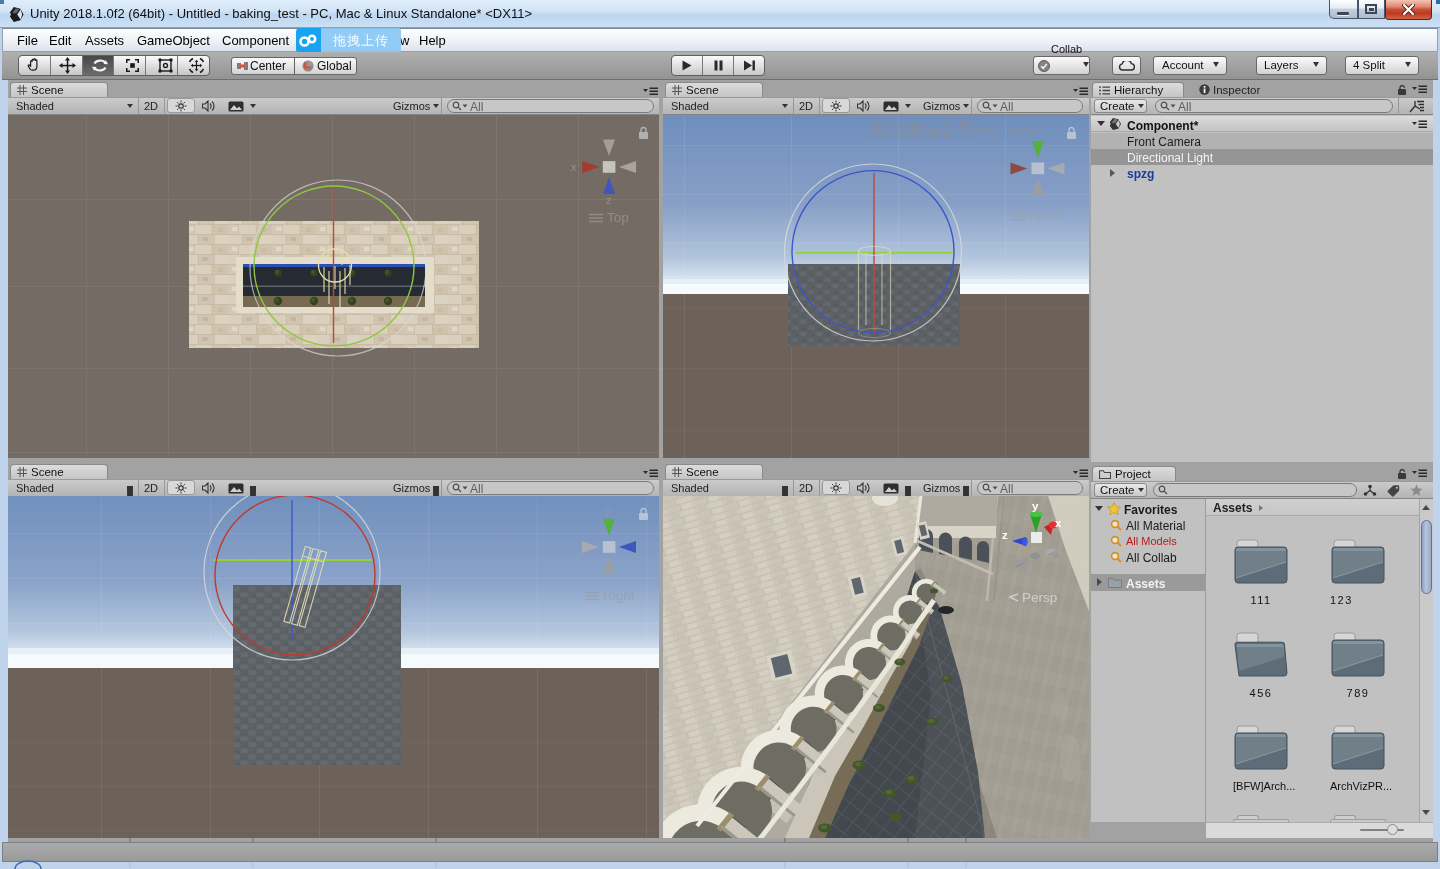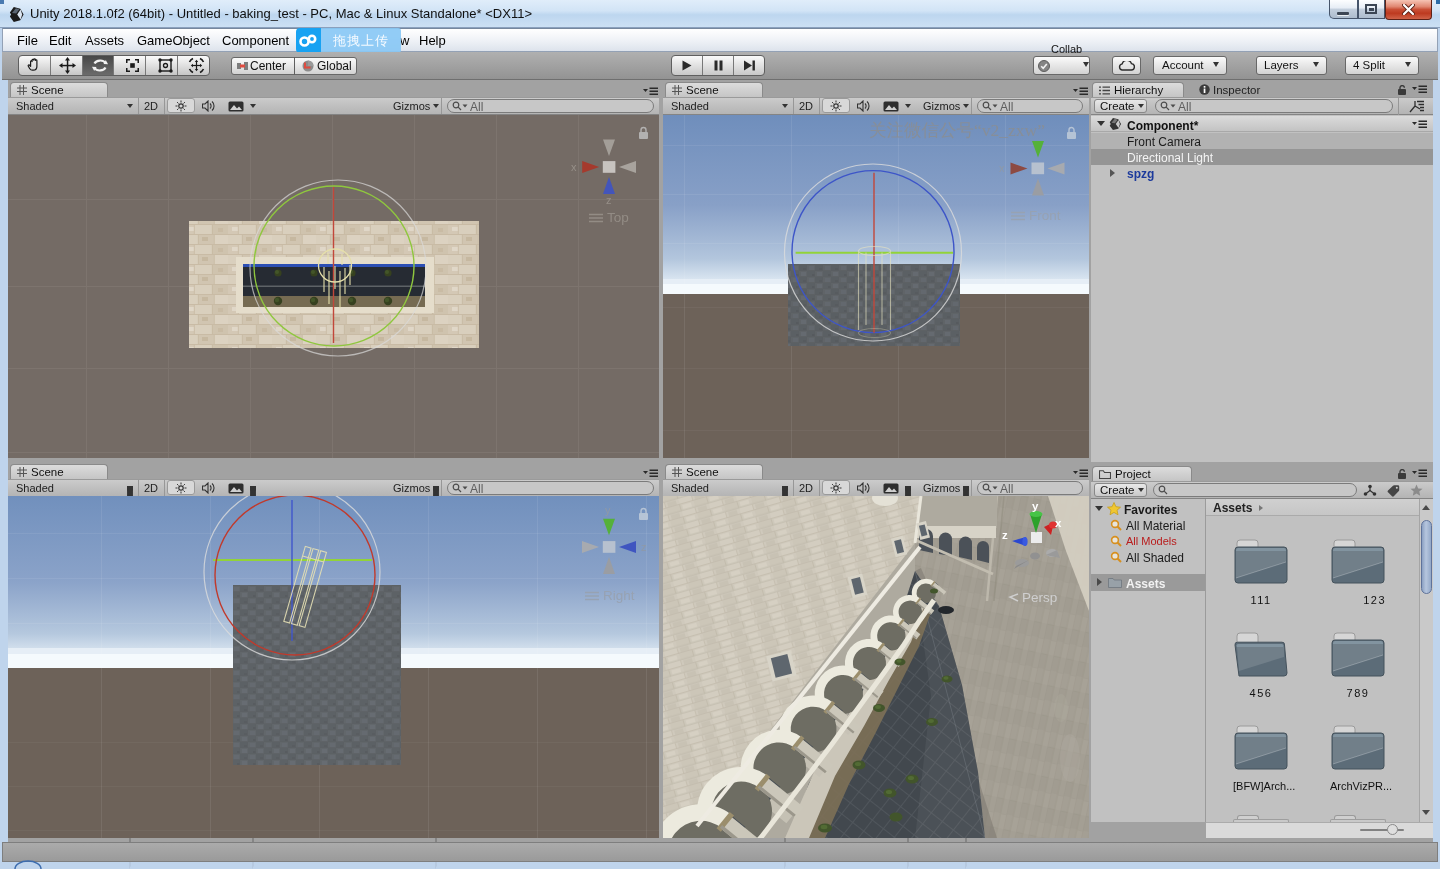--- a/index.html
+++ b/index.html
@@ -823,21 +823,21 @@
     </svg>
   </div>
 <div class="abs" style="left:1091px;top:133px;width:342px;height:16px;background:#b2b2b2"></div>
 <div class="abs" style="left:1127px;top:135px;font-size:12px;color:#1c1c1c">Front Camera</div>
 <div class="abs" style="left:1091px;top:149px;width:342px;height:16px;background:#959595"></div>
 <div class="abs" style="left:1127px;top:151px;font-size:12px;color:#f4f4f4">Directional Light</div>
 <div class="abs" style="left:1110px;top:169px;width:0;height:0;border-top:4px solid transparent;border-bottom:4px solid transparent;border-left:5px solid #555"></div>
 <div class="abs" style="left:1127px;top:167px;font-size:12px;font-weight:bold;color:#1c3a9c">spzg</div>
 
 <div class="abs" style="left:1091px;top:462px;width:342px;height:379px;background:#a2a2a2"></div>
-<div class="tab" style="left:1092px;top:466px;width:100px">
+<div class="tab" style="left:1092px;top:466px;width:84px">
 <svg width="12" height="10" viewBox="0 0 12 10">
       <path d="M0.5 2.5V9.5H11.5V3.5H5.5L4.3 1.8H0.5Z" fill="none" stroke="#444" stroke-width="1.1"></path>
     </svg>Project</div>
 <svg class="abs" style="left:1397px;top:469px" width="10" height="10" viewBox="0 0 10 10">
     <rect x="1" y="4" width="8" height="6" rx="1" fill="#3a3a3a"></rect>
     <path d="M3 4V2.8a2.2 2.2 0 0 1 4.4 0" fill="none" stroke="#3a3a3a" stroke-width="1.4"></path>
   </svg>
 <div class="pm" style="left:1412px;top:469px">
     <svg width="15" height="9" viewBox="0 0 15 9">
       <path d="M0 2 5 2 2.5 5Z" fill="#2a2a2a"></path>
@@ -887,21 +887,21 @@
 <div class="abs" style="left:1126px;top:519px;font-size:12px;color:#1a1a1a;width:79px;overflow:hidden;white-space:nowrap">All Material</div>
 <svg class="abs" style="left:1110px;top:535px" width="12" height="12" viewBox="0 0 12 12">
     <circle cx="5" cy="5" r="3.4" fill="#e8e4da" stroke="#d78f1e" stroke-width="1.6"></circle>
     <path d="M7.5 7.5 11 11" stroke="#d78f1e" stroke-width="2"></path>
   </svg>
 <div class="abs" style="left:1126px;top:535px;font-size:11px;color:#b91c1c">All Models</div>
 <svg class="abs" style="left:1110px;top:551px" width="12" height="12" viewBox="0 0 12 12">
     <circle cx="5" cy="5" r="3.4" fill="#e8e4da" stroke="#d78f1e" stroke-width="1.6"></circle>
     <path d="M7.5 7.5 11 11" stroke="#d78f1e" stroke-width="2"></path>
   </svg>
-<div class="abs" style="left:1126px;top:551px;font-size:12px;color:#1a1a1a">All Shaded</div>
+<div class="abs" style="left:1126px;top:551px;font-size:12px;color:#1a1a1a">All Collab</div>
 <div class="abs" style="left:1091px;top:574px;width:114px;height:17px;background:#9a9a9a"></div>
 <div class="abs" style="left:1097px;top:578px;width:0;height:0;border-top:4px solid transparent;border-bottom:4px solid transparent;border-left:5px solid #4a4a4a"></div>
 <svg class="abs" style="left:1108px;top:577px" width="14" height="11" viewBox="0 0 14 11">
     <path d="M0.5 1.5H5L6.2 3H13.5V10.5H0.5Z" fill="#98a1a8" stroke="#6e767d" stroke-width=".8"></path>
   </svg>
 <div class="abs" style="left:1126px;top:577px;font-size:12px;font-weight:bold;color:#f2f2f2">Assets</div>
 
 <div class="abs" style="left:1206px;top:499px;width:213px;height:17px;background:linear-gradient(#d0d0d0,#c6c6c6);border-bottom:1px solid #aaa"></div>
 <div class="abs" style="left:1213px;top:501px;font-size:12px;font-weight:bold;color:#222">Assets</div>
 <div class="abs" style="left:1259px;top:505px;width:0;height:0;border-top:3.5px solid transparent;border-bottom:3.5px solid transparent;border-left:4.5px solid #777"></div>
@@ -928,21 +928,21 @@
 <path d="M3 40 53 24" stroke="#ffffff" stroke-width="1" opacity=".25"></path>
 </svg>
 <div class="abs" style="left:1233px;top:594px;width:56px;text-align:center;font-size:11px;color:#111;letter-spacing:1.5px">111</div>
 <svg class="abs" style="left:1330px;top:538px" width="56" height="46" viewBox="0 0 56 46">
 <path d="M4 12V5a3 3 0 0 1 3-3H22a3 3 0 0 1 3 3V12Z" fill="#d6d6d6" stroke="#9a9a9a"></path>
 <rect x="2" y="9" width="52" height="36" rx="3" fill="#5c6c78" stroke="#45525c"></rect>
 <path d="M3 12a2 2 0 0 1 2-2H51a2 2 0 0 1 2 2V13H3Z" fill="#8294a0"></path>
 <path d="M3 13H53V24L3 40Z" fill="#ffffff" opacity=".13"></path>
 <path d="M3 40 53 24" stroke="#ffffff" stroke-width="1" opacity=".25"></path>
 </svg>
-<div class="abs" style="left:1330px;top:594px;width:56px;text-align:right;font-size:11px;color:#111;letter-spacing:1.5px">123</div>
+<div class="abs" style="left:1330px;top:594px;width:56px;text-align:left;font-size:11px;color:#111;letter-spacing:1.5px">123</div>
 <svg class="abs" style="left:1233px;top:631px" width="56" height="46" viewBox="0 0 56 46">
 <path d="M4 12V5a3 3 0 0 1 3-3H22a3 3 0 0 1 3 3V12Z" fill="#d6d6d6" stroke="#9a9a9a"></path>
 <path d="M6 45 2 14a2.5 2.5 0 0 1 2.5-2.8H49a2.5 2.5 0 0 1 2.5 2.8L54 42a3 3 0 0 1-3 3Z" fill="#5c6c78" stroke="#45525c"></path>
 <path d="M3.5 14.5a1.5 1.5 0 0 1 1.5-1.5H49a1.5 1.5 0 0 1 1.5 1.5V16H3.8Z" fill="#8294a0"></path>
 <path d="M4 16H51V26L6 40Z" fill="#ffffff" opacity=".13"></path>
 </svg>
 <div class="abs" style="left:1233px;top:687px;width:56px;text-align:center;font-size:11px;color:#111;letter-spacing:1.5px">456</div>
 <svg class="abs" style="left:1330px;top:631px" width="56" height="46" viewBox="0 0 56 46">
 <path d="M4 12V5a3 3 0 0 1 3-3H22a3 3 0 0 1 3 3V12Z" fill="#d6d6d6" stroke="#9a9a9a"></path>
 <rect x="2" y="9" width="52" height="36" rx="3" fill="#5c6c78" stroke="#45525c"></rect>

